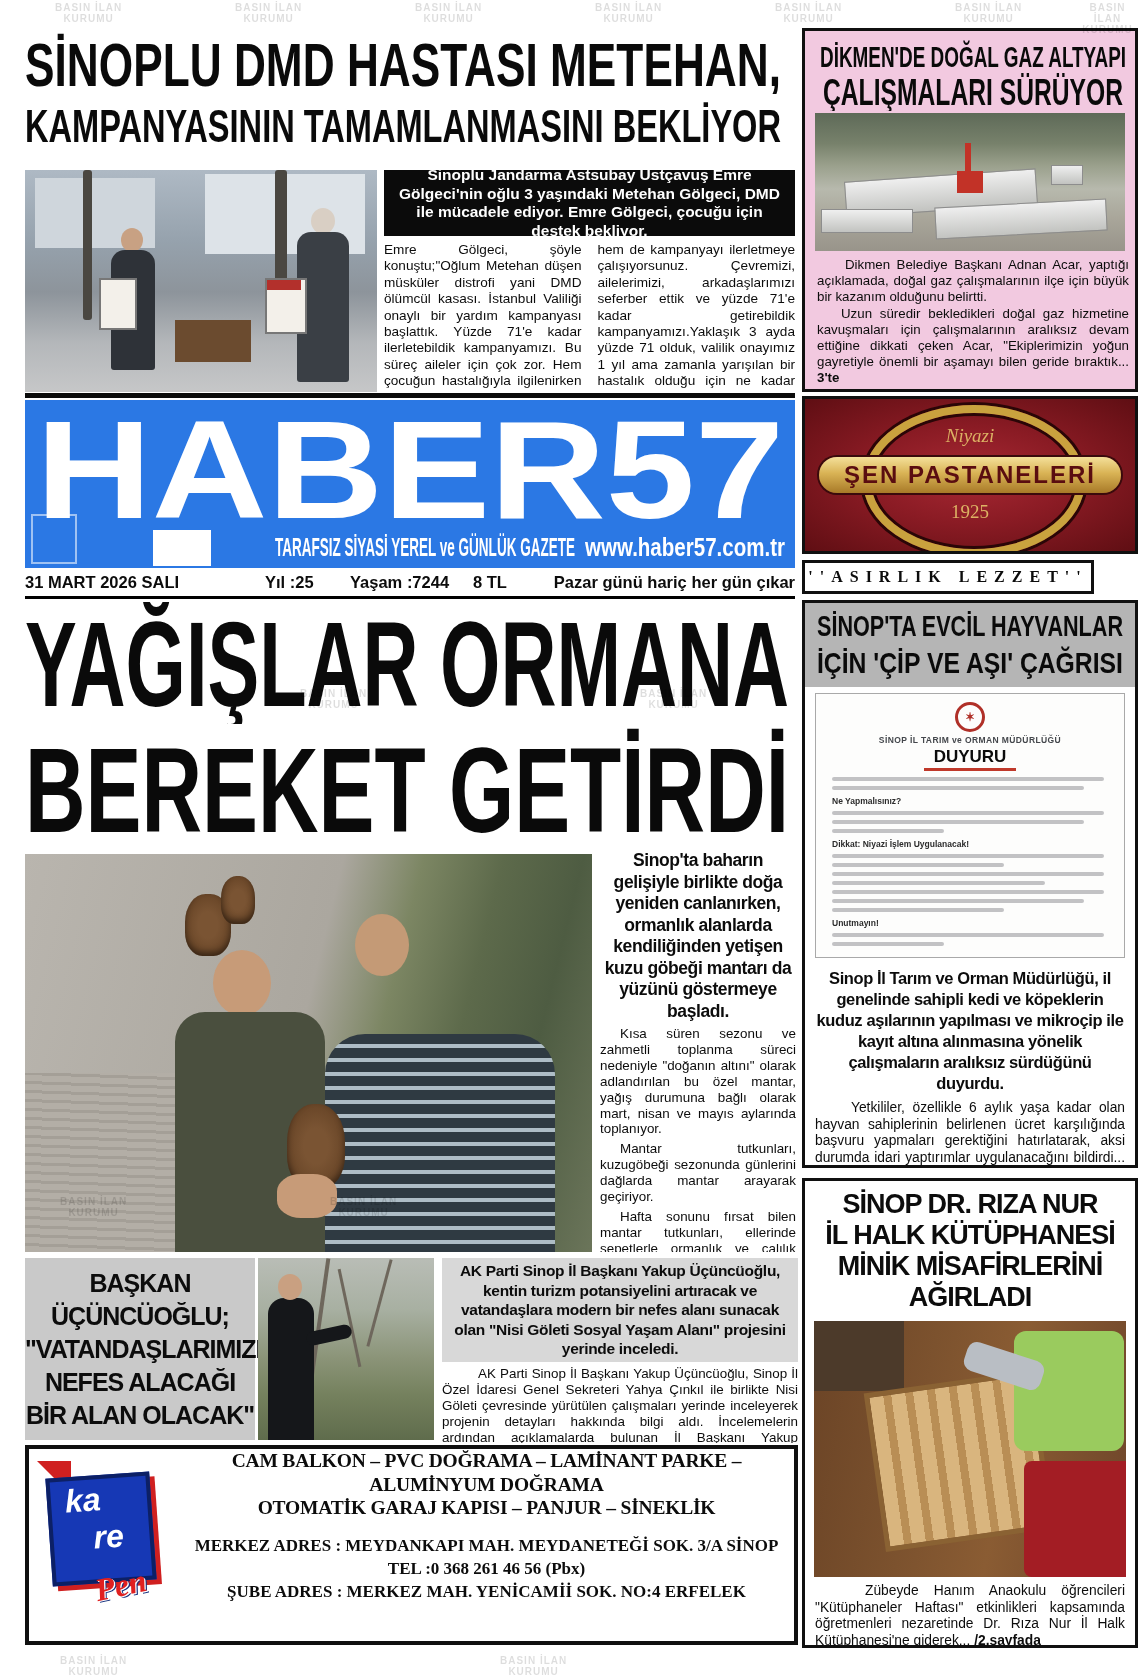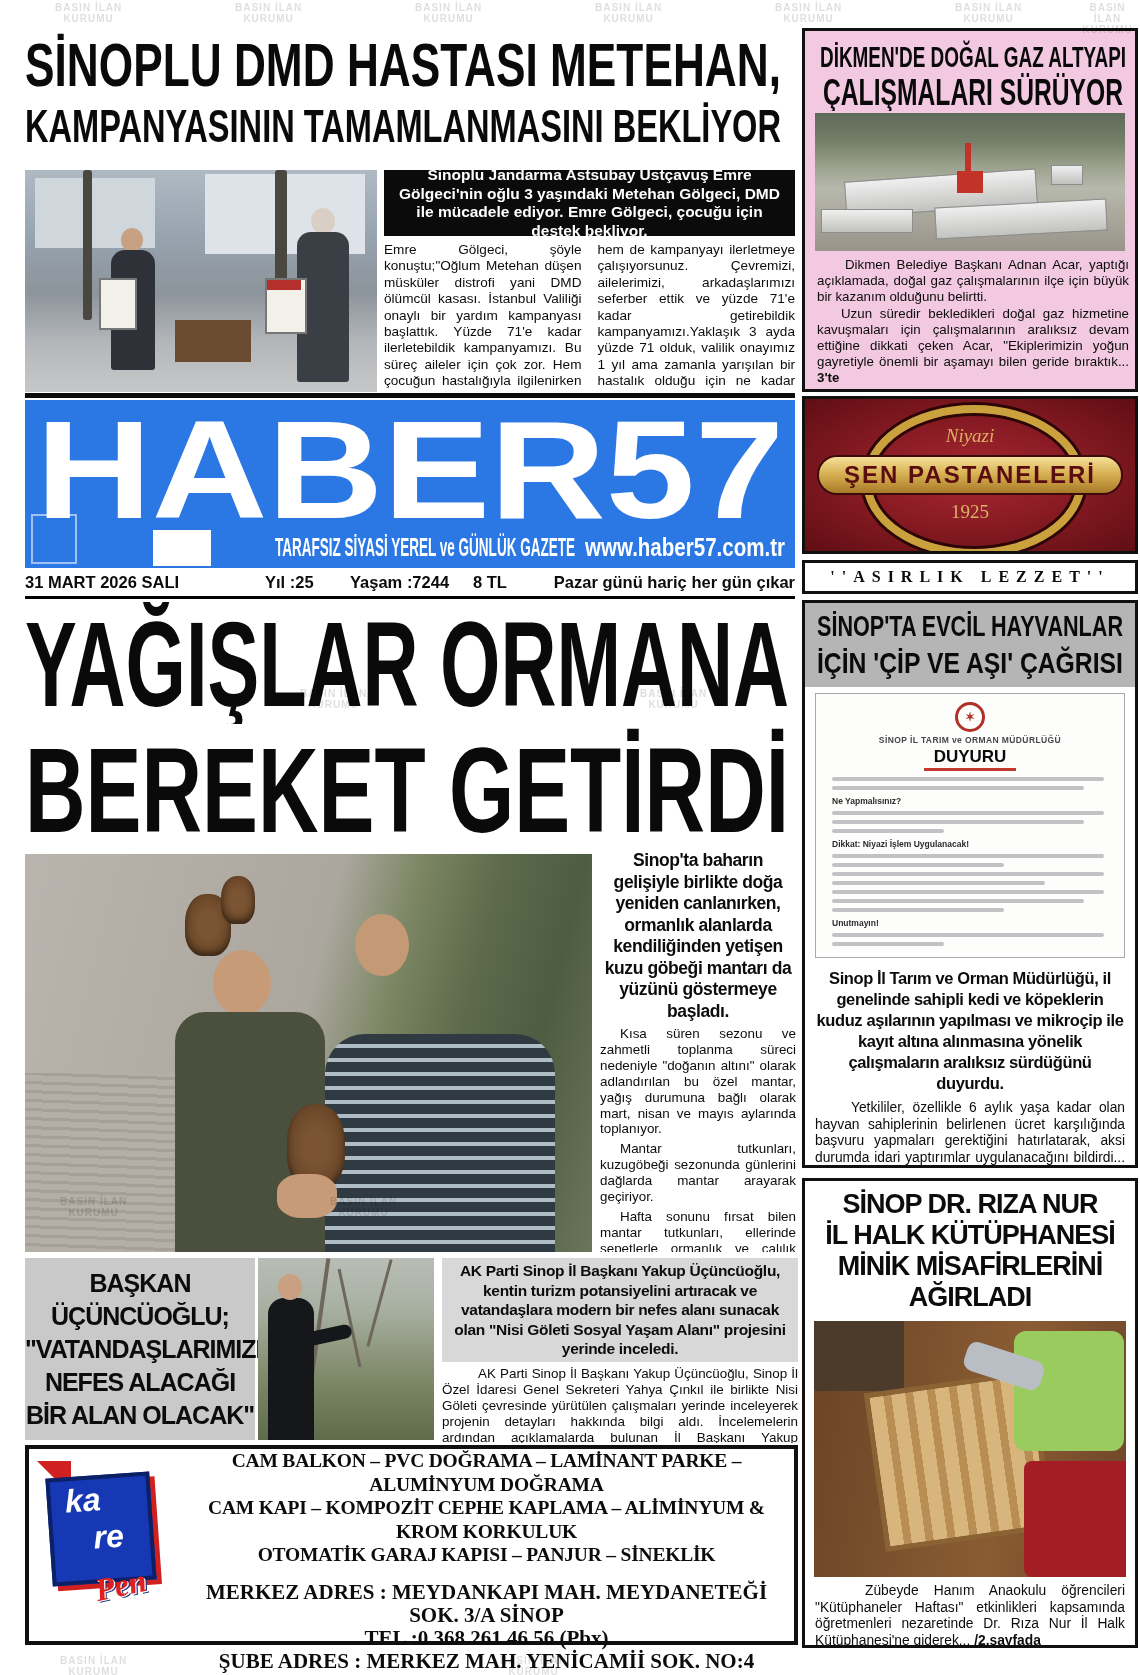--- a/index.html
+++ b/index.html
@@ -57,21 +57,21 @@
      border:8px solid #c9a23e;box-shadow:0 0 0 3px #2a0607, inset 0 0 0 3px #2a0607;}
   .sen-pin{position:absolute;left:14px;top:58px;width:302px;height:36px;border-radius:18px;
      background:linear-gradient(#f4e09a 0%,#d9b355 45%,#a87a28 100%);
      display:flex;align-items:center;justify-content:center;box-shadow:0 0 0 2px #3a0a0c;}
   .sen-pin-text{font-family:Liberation Sans, sans-serif;font-weight:bold;font-size:24px;
      letter-spacing:2px;color:#5a0d10;}
   .sen-top{position:absolute;left:0;top:26px;width:100%;text-align:center;
      font-family:"Liberation Serif",serif;font-style:italic;font-size:19px;color:#ddb264;}
   .sen-year{position:absolute;left:0;top:102px;width:100%;text-align:center;
      font-family:"Liberation Serif",serif;font-size:19px;color:#ddb264;}
-  #slogan{left:802px;top:560px;width:336px;height:34px;border:3px solid #101010;box-sizing:border-box;
+  #slogan{left:802px;top:560px;width:292px;height:34px;border:3px solid #101010;box-sizing:border-box;
      background:#fff;display:flex;align-items:center;justify-content:center;
      font-family:"Liberation Serif",serif;font-size:16px;font-weight:bold;letter-spacing:7px;}
 
   
   #main-photo{left:25px;top:854px;width:567px;height:398px;overflow:hidden;
      background:linear-gradient(104deg,#b9b5ae 0%,#aba79f 48%,#7c8663 60%,#5d6a4b 72%,#4e5c42 84%,#6b755a 100%);}
   .gravel{position:absolute;left:0;top:55%;width:70%;height:45%;
      background:repeating-linear-gradient(2deg,#b3aea6 0 6px,#a49f97 6px 9px);}
   .morel{position:absolute;background:radial-gradient(#7a5433 30%,#5d3c20 100%);border-radius:45% 45% 38% 38%;
      box-shadow:inset 0 -4px 6px rgba(0,0,0,.45);}
@@ -140,21 +140,21 @@
      border:4px solid #0c2066;transform:rotate(-4deg);box-shadow:5px 5px 0 #d02020;
      color:#fff;font-style:italic;font-weight:bold;}
   .k-sq .k1{position:absolute;left:14px;top:2px;font-size:32px;}
   .k-sq .k2{position:absolute;left:40px;top:40px;font-size:32px;}
   .k-pen{position:absolute;left:66px;top:118px;font-family:"Liberation Serif",serif;
      font-style:italic;font-weight:bold;font-size:32px;color:#e02020;transform:rotate(-12deg);
      text-shadow:1px 1px 0 #fff,2px 2px 0 #15307e;}
   .kare-lines{flex:1;text-align:center;font-family:"Liberation Serif",serif;font-weight:bold;
      }
   .kl{font-size:19.5px;line-height:23.5px;letter-spacing:-0.2px;}
-  .ka{font-size:21px;line-height:23px;}
+  .ka{font-size:17px;line-height:23px;}
   .kare-gap{height:14px;}
 </style>
 </head>
 <body>
 
 <div id="page">
 
   <div class="wm" style="left:55px;top:2px;">
       <span>BASIN İLAN</span>
       <span>KURUMU</span>
@@ -402,21 +402,20 @@
     <div class="kare-logo">
       <div class="k-tri"></div>
       <div class="k-sq">
         <span class="k1">ka</span>
         <span class="k2">re</span>
       </div>
       <div class="k-pen">Pen</div>
     </div>
     <div class="kare-lines">
       <div class="kl">CAM BALKON – PVC DOĞRAMA – LAMİNANT PARKE – ALUMİNYUM DOĞRAMA</div>
-      <div class="kl">CAM KAPI – KOMPOZİT CEPHE KAPLAMA – ALİMİNYUM &amp; KROM KORKULUK</div>
       <div class="kl">OTOMATİK GARAJ KAPISI – PANJUR –  SİNEKLİK</div>
       <div class="kare-gap"></div>
       <div class="ka">MERKEZ ADRES : MEYDANKAPI MAH. MEYDANETEĞİ SOK. 3/A SİNOP</div>
       <div class="ka">TEL :0 368 261 46 56 (Pbx)</div>
       <div class="ka">ŞUBE ADRES : MERKEZ MAH. YENİCAMİİ SOK. NO:4 ERFELEK</div>
 
     </div>
   </div>
 
 </div>

